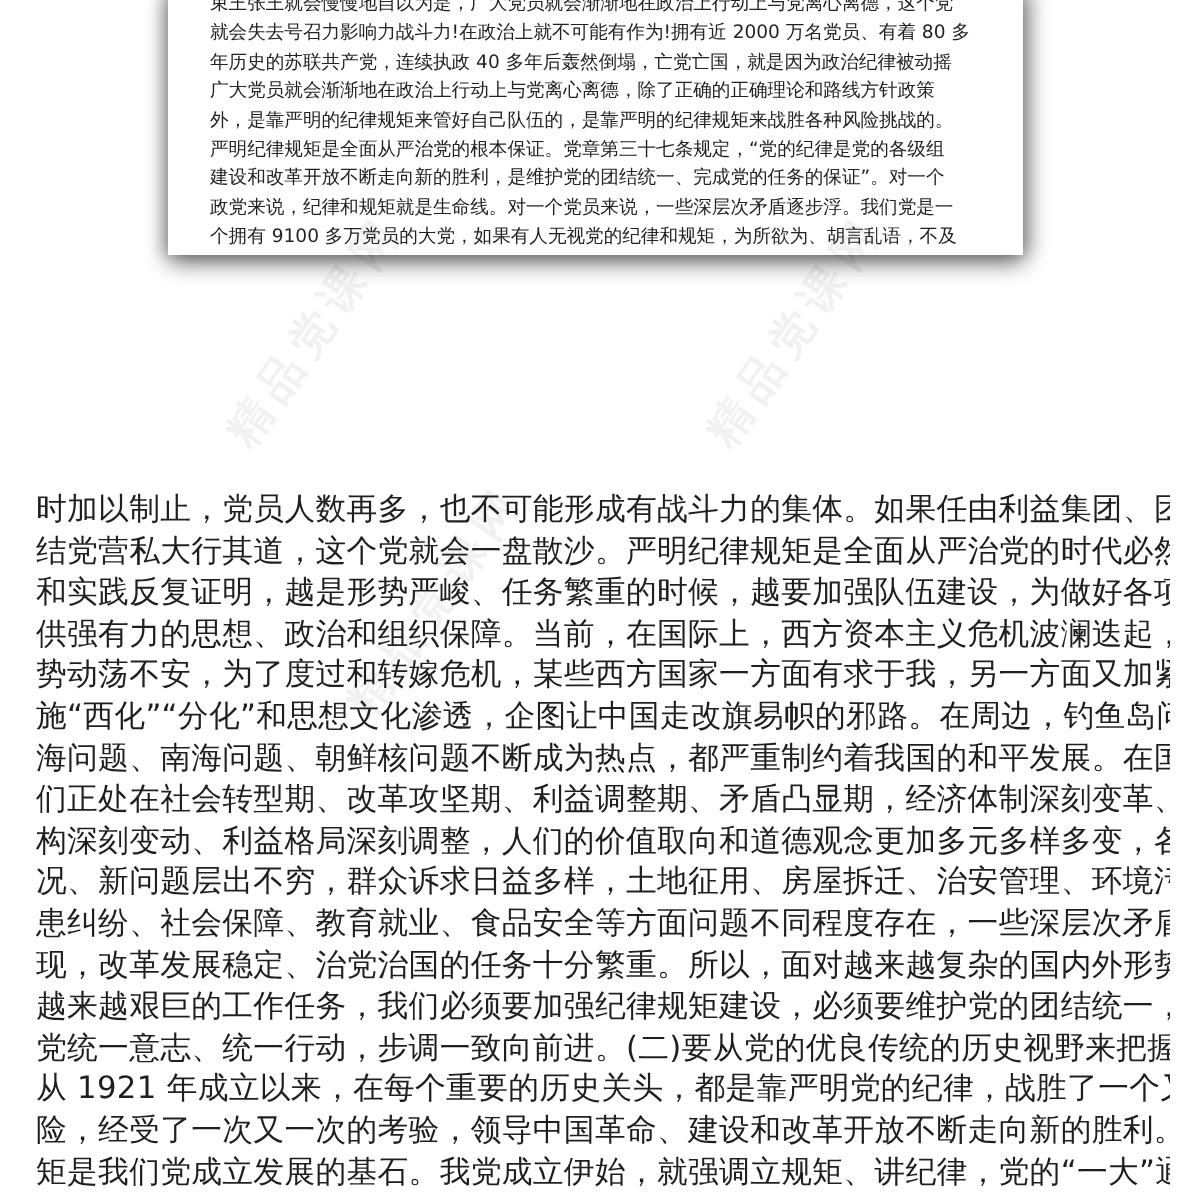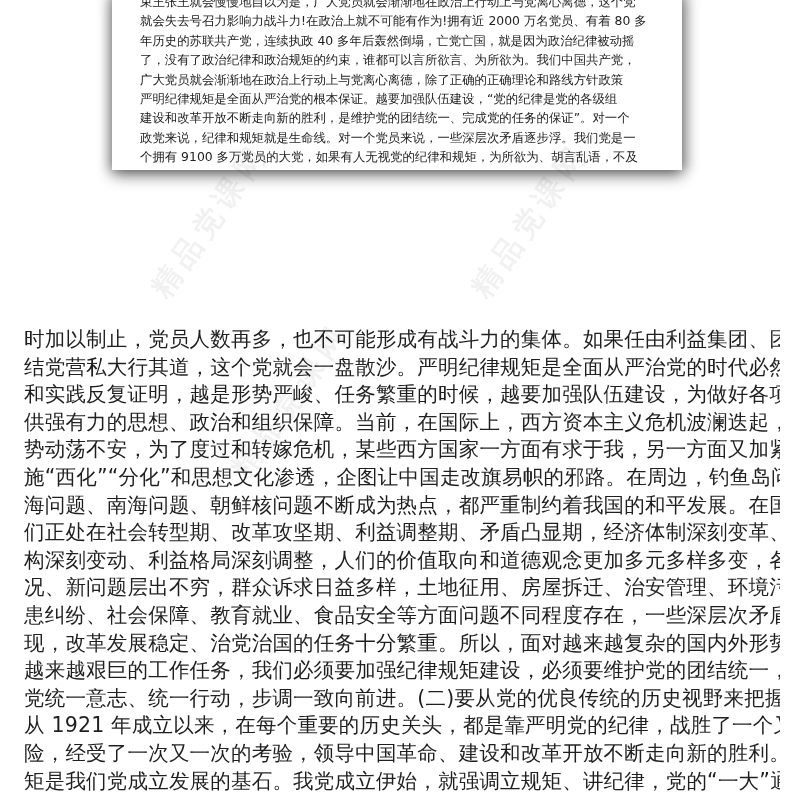--- a/index.html
+++ b/index.html
@@ -33,23 +33,23 @@
   .body-line { display:block; white-space:nowrap; overflow:hidden; height:27.6px; letter-spacing:0.2px; }
 </style>
 </head>
 <body>
 
 <div class="card">
   <div class="card-text">
     <span class="card-line">束王张王就会慢慢地自以为是，广大党员就会渐渐地在政治上行动上与党离心离德，这个党</span>
     <span class="card-line">就会失去号召力影响力战斗力!在政治上就不可能有作为!拥有近 2000 万名党员、有着 80 多</span>
     <span class="card-line">年历史的苏联共产党，连续执政 40 多年后轰然倒塌，亡党亡国，就是因为政治纪律被动摇</span>
-    <span class="card-line">了，没有了政治纪律和政治规矩的约束，谁都可以言所欲言、为所欲为。我们中国共产党，</span>
     <span class="card-line">广大党员就会渐渐地在政治上行动上与党离心离德，除了正确的正确理论和路线方针政策</span>
-    <span class="card-line">严明纪律规矩是全面从严治党的根本保证。越要加强队伍建设，“党的纪律是党的各级组</span>
+    <span class="card-line">外，是靠严明的纪律规矩来管好自己队伍的，是靠严明的纪律规矩来战胜各种风险挑战的。</span>
+    <span class="card-line">严明纪律规矩是全面从严治党的根本保证。党章第三十七条规定，“党的纪律是党的各级组</span>
     <span class="card-line">建设和改革开放不断走向新的胜利，是维护党的团结统一、完成党的任务的保证”。对一个</span>
     <span class="card-line">政党来说，纪律和规矩就是生命线。对一个党员来说，一些深层次矛盾逐步浮。我们党是一</span>
     <span class="card-line">个拥有 9100 多万党员的大党，如果有人无视党的纪律和规矩，为所欲为、胡言乱语，不及</span>
   </div>
 </div>
 
 <div class="watermark" style="left:120px; top:200px;">精品党课网</div>
 <div class="watermark" style="left:440px; top:200px;">精品党课网</div>
 <div class="watermark" style="left:200px; top:380px;">精品党课网</div>
 

